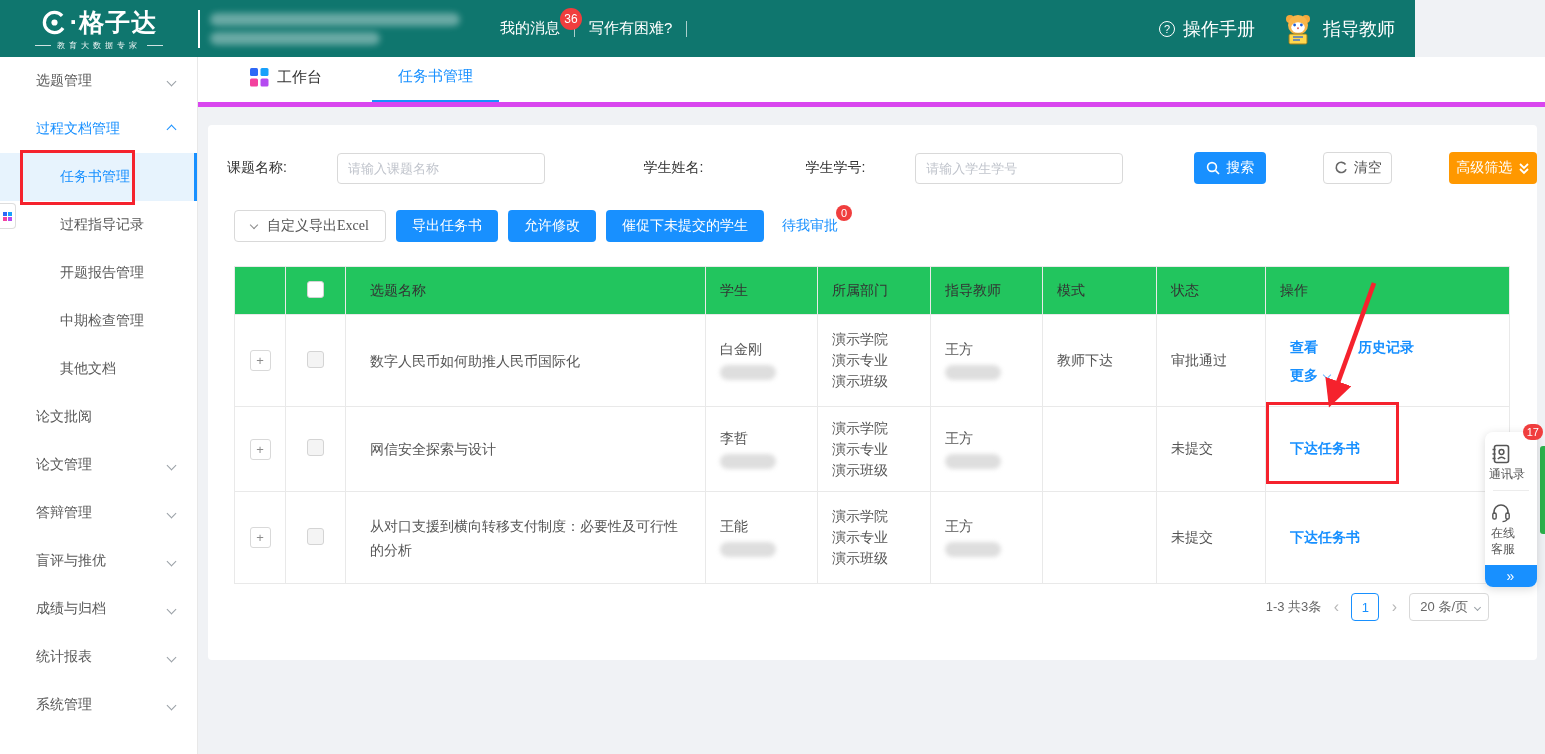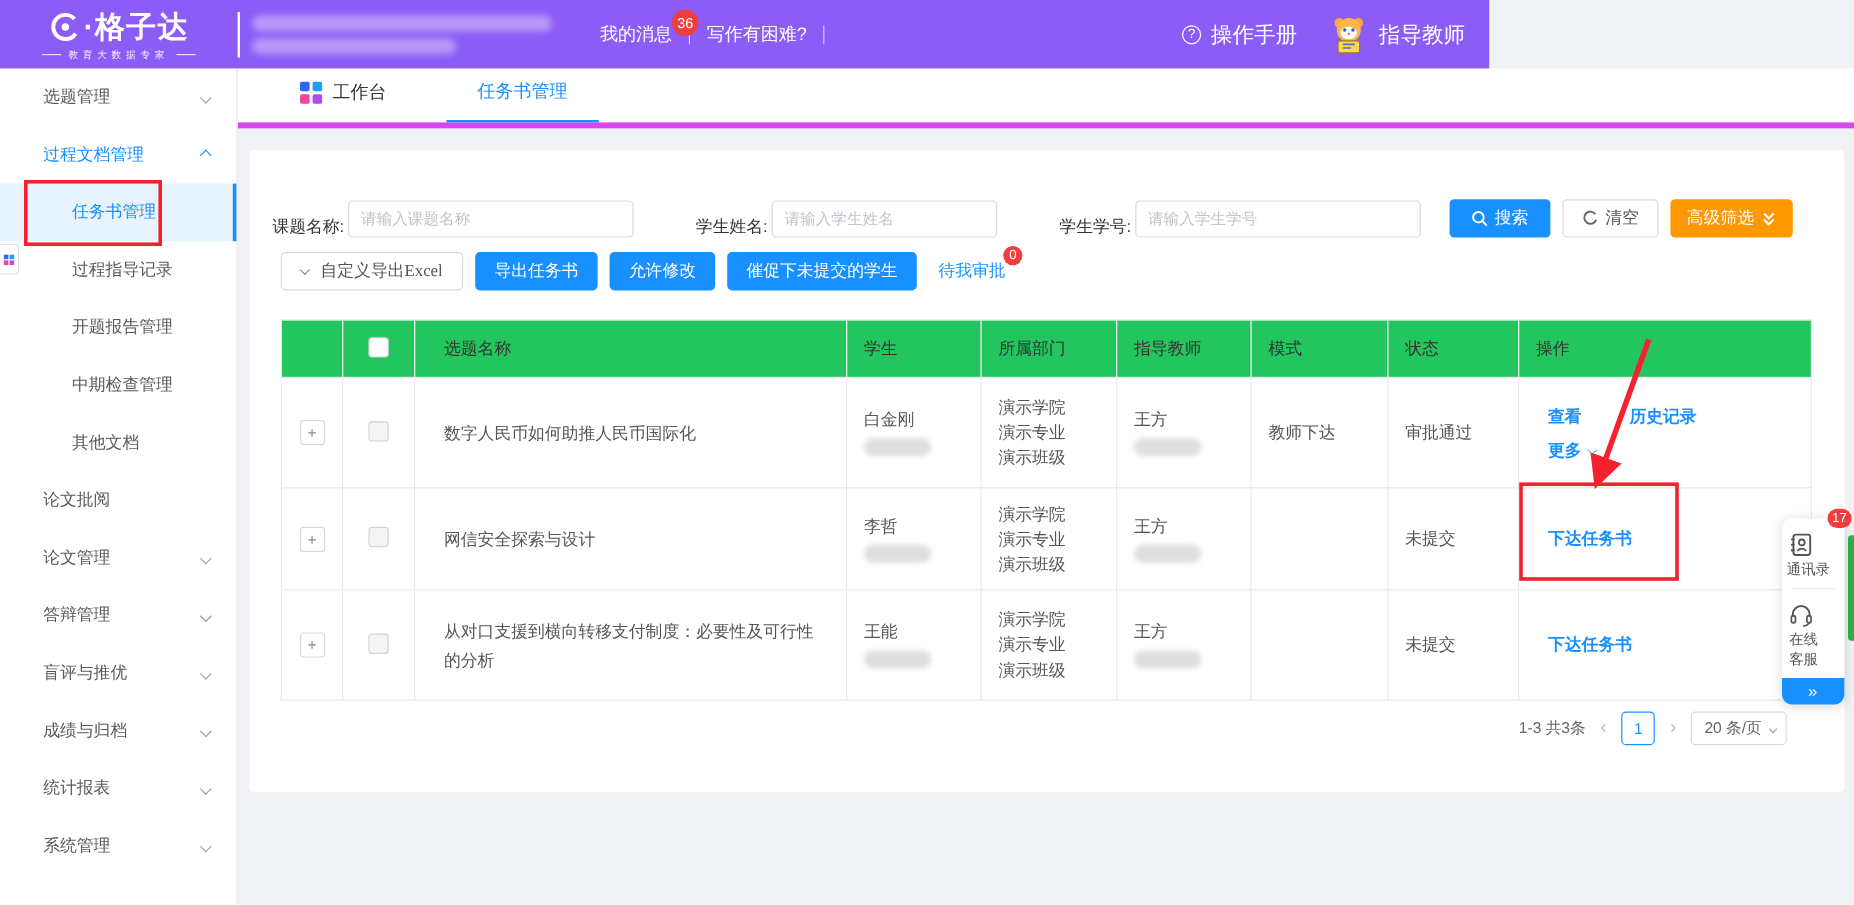--- a/index.html
+++ b/index.html
@@ -1,21 +1,21 @@
 <!DOCTYPE html>
 <html><head>
 <meta charset="utf-8">
 <style>
   *{margin:0;padding:0;box-sizing:border-box;}
   html,body{width:1545px;height:754px;overflow:hidden;}
   body{font-family:"Liberation Sans","DejaVu Sans",sans-serif;background:#f0f2f5;position:relative;color:#555;}
   .canvas{position:absolute;inset:0;width:1545px;height:754px;overflow:hidden;}
 
   
-  .hd{position:absolute;left:0;top:0;width:1241px;height:57px;background:#8b5cf6;display:flex;align-items:center;color:#fff;z-index:20;}
+  .hd{position:absolute;left:0;top:0;width:1415px;height:57px;background:#0f766e;display:flex;align-items:center;color:#fff;z-index:20;}
   .logo{width:198px;display:flex;flex-direction:column;align-items:center;justify-content:center;}
   .logo-row{display:flex;align-items:center;gap:2px;}
   .logo-title{font-size:25px;font-weight:bold;letter-spacing:1px;}
   .logo-sub{display:flex;align-items:center;gap:6px;margin-top:1px;}
   .logo-sub span{font-size:8px;letter-spacing:4px;opacity:.95;}
   .logo-sub i{display:block;width:16px;height:1px;background:rgba(255,255,255,.8);}
   .hd-divider{width:2px;height:38px;background:#fff;margin:0 10px 0 0;}
   .blurwrap{display:flex;flex-direction:column;gap:6px;width:260px;}
   .blurbar{height:13px;border-radius:7px;background:rgba(255,255,255,.38);filter:blur(3px);}
   .blurbar.b1{width:250px;}
@@ -45,21 +45,21 @@
   
   .main{position:absolute;left:198px;top:57px;width:1347px;height:697px;}
   .tabbar{height:50px;background:#fff;border-bottom:5px solid #d946ef;display:flex;align-items:flex-end;padding-left:48px;}
   .tab{display:flex;align-items:center;gap:8px;font-size:15px;color:#333;height:50px;padding:0 4px;cursor:pointer;}
   .tab.active{color:#1890ff;border-bottom:2px solid #1890ff;padding:0 26px;margin-left:46px;}
   .gridicon{display:block;}
 
   .card{position:absolute;left:10px;top:68px;width:1329px;height:535px;background:#fff;border-radius:4px;}
 
   
-  .frow{position:absolute;left:0;top:41px;width:100%;display:flex;align-items:flex-end;padding-left:19px;}
+  .frow{position:absolute;left:0;top:27px;width:100%;display:flex;align-items:center;padding-left:19px;gap:47px;}
   .flabel{font-size:14px;color:#333;white-space:nowrap;margin-right:3px;}
   .finput{height:31px;border:1px solid #d9d9d9;border-radius:4px;padding:0 10px;font-size:13px;color:#555;outline:none;font-family:inherit;}
   .finput::placeholder{color:#c0c4cc;}
   .btn{height:32px;border-radius:4px;font-size:14px;display:inline-flex;align-items:center;justify-content:center;gap:6px;cursor:pointer;border:none;font-family:Liberation Serif, serif;}
   .btn.blue{background:#1890ff;color:#fff;}
   .btn.white{background:#fff;border:1px solid #d9d9d9;color:#555;}
   .btn.orange{background:#ff9800;color:#fff;}
 
   
   .arow{position:absolute;left:26px;top:85px;display:flex;align-items:center;gap:10px;}
@@ -227,21 +227,20 @@
         <span>任务书管理</span>
       </div>
     </div>
 
     <div class="card">
 
       <div class="frow">
         <span class="flabel">课题名称:</span>
         <input class="finput" style="width: 238px;" placeholder="请输入课题名称">
         <span class="flabel" style="margin-left:52px">学生姓名:</span>
-        <input class="finput" style="width: 188px;" placeholder="请输入学生姓名">
         <span class="flabel" style="margin-left:52px">学生学号:</span>
         <input class="finput" style="width: 238px;" placeholder="请输入学生学号">
         <button class="btn blue" style="width:84px;margin-left:24px">
           <svg width="14" height="14" viewBox="0 0 14 14">
               <circle cx="6" cy="6" r="4.4" fill="none" stroke="#fff" stroke-width="1.6"></circle>
               <path d="M9.4 9.4 L13 13" stroke="#fff" stroke-width="1.6"></path>
             </svg>
           <span>搜索</span>
         </button>
         <button class="btn white" style="width:80px;margin-left:10px">

